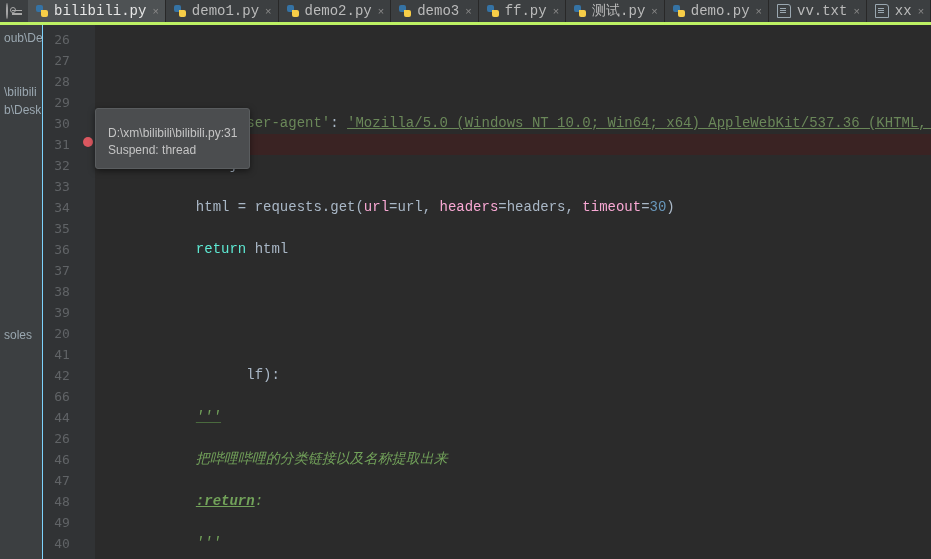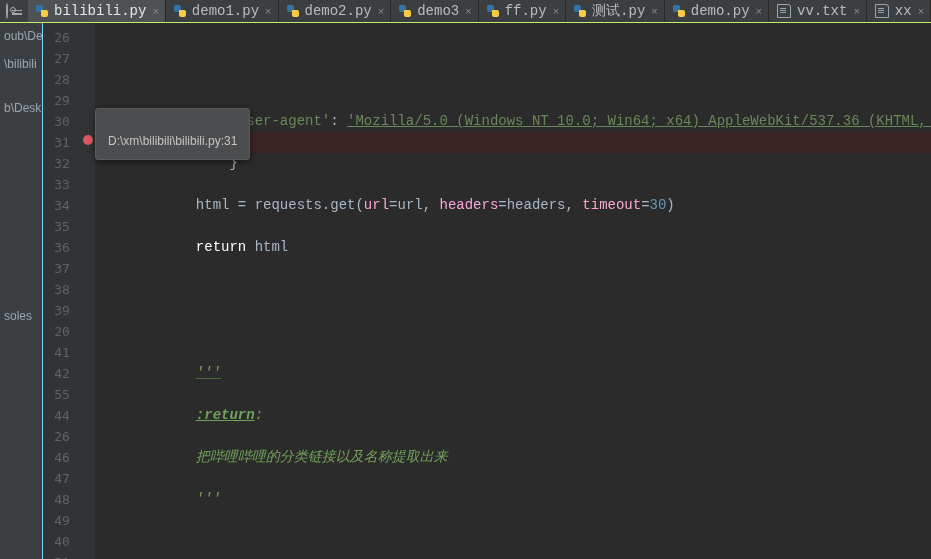--- a/index.html
+++ b/index.html
@@ -1,16 +1,16 @@
 <!DOCTYPE html>
 <html><head>
 <meta charset="utf-8">
 <style>
   html,body{margin:0;padding:0;width:931px;height:559px;overflow:hidden;background:#2b2b2b;font-family:"Consolas","Courier New",monospace;font-size:14px;color:#a9b7c6}
-  .topbar{display:flex;align-items:center;height:22px;background:#3c3f41;border-bottom:1px solid #bef264}
+  .topbar{display:flex;align-items:center;height:22px;background:#3c3f41;border-bottom:3px solid #bef264}
   .gear{width:14px;height:14px;margin:0 4px 0 6px;display:inline-block;border:1.4px solid #a8a8a8;border-radius:50%;position:relative}
   .gear::before{content:"";position:absolute;top:3px;left:3px;width:4px;height:4px;border:1px solid #a8a8a8;border-radius:50%}
   .mini{width:14px;height:14px;margin-right:6px;display:flex;flex-direction:column;gap:2px;justify-content:center;padding-top:2px}
   .mini span{height:1.5px;background:#a8a8a8;width:10px}
   .tab{display:flex;align-items:center;height:22px;padding:0 6px 0 8px;border-right:1px solid #282828;color:#bbbbbb;cursor:pointer;white-space:nowrap}
   .tab.active{background:#4e5254;color:#e6e6e6}
   .pyicon{width:12px;height:12px;margin-right:6px;position:relative;display:inline-block}
   .pyicon::before{content:"";position:absolute;width:7px;height:7px;background:#3573a5;top:0;left:0;border-radius:2px 2px 0 2px}
   .pyicon::after{content:"";position:absolute;width:7px;height:7px;background:#f7cd47;bottom:0;right:0;border-radius:0 2px 2px 2px}
   .txticon{width:12px;height:12px;margin-right:6px;display:inline-block;border:1px solid #9aa7b0;border-top-right-radius:3px;position:relative}
@@ -19,28 +19,28 @@
   .body{display:flex;height:537px}
   .leftpad{width:42px;background:#3c3f41;border-right:1px solid #7dd3fc;position:relative}
   .sidelbl{position:absolute;left:4px;color:#9aa7b0;font-size:12px;font-family:"Segoe UI",Arial}
   .gutter{width:38px;background:#313335;text-align:center;font-family:"Consolas",monospace;font-size:13px;color:#606366;padding-top:4px;line-height:21px}
   .bpcol{width:14px;background:#313335;position:relative;padding-top:4px}
   .bp{position:absolute;left:2px;top:112px;width:10px;height:10px;border-radius:50%;background:#db5860}
   .code{flex:1;padding-top:4px;line-height:21px;white-space:pre;font-family:"Consolas","Courier New",monospace;font-size:14px;position:relative;overflow:hidden}
   .line-hl{position:absolute;left:0;right:0;top:109px;height:21px;background:#3a2323}
   .code-inner{position:relative}
   .str{color:#6a8759}
-  .kw{color:#ffffff}
+  .kw{color:#5eead4}
   .num{color:#6897bb}
   .param{color:#f9a8d4}
   .doc{color:#72a25a;font-style:italic}
   .docu{color:#72a25a;font-style:italic;text-decoration:underline #4a6a3e}
   .doctag{color:#72a25a;font-style:italic;text-decoration:underline;font-weight:bold}
   .link{text-decoration:underline}
-  .tooltip{position:absolute;left:95px;top:108px;background:#4b4d4f;border:1px solid #5a5d5f;padding:24px 12px 9px 12px;border-radius:3px;box-shadow:0 2px 6px rgba(0,0,0,.5);color:#c5c5c5;font-family:"Segoe UI",Arial;font-size:12px;line-height:17px}
+  .tooltip{position:absolute;left:95px;top:108px;background:#4b4d4f;border:1px solid #5a5d5f;padding:16px 12px 9px 12px;border-radius:3px;box-shadow:0 2px 6px rgba(0,0,0,.5);color:#c5c5c5;font-family:"Segoe UI",Arial;font-size:12px;line-height:17px}
 </style>
 </head>
 <body>
 
 <div class="topbar">
   <span class="gear"></span>
   <span class="mini">
       <span></span>
       <span></span>
     </span>
@@ -87,44 +87,44 @@
   <div class="tab">
       <span class="txticon"></span>
       <span>xx</span>
       <span class="close-x">×</span>
     </div>
 </div>
 
 <div class="body">
   <div class="leftpad">
     <div class="sidelbl" style="top:6px">oub\De</div>
-    <div class="sidelbl" style="top:34px">\bilibili</div>
+    <div class="sidelbl" style="top:60px">\bilibili</div>
     <div class="sidelbl" style="top:78px">b\Desk</div>
-    <div class="sidelbl" style="top:286px">soles</div>
+    <div class="sidelbl" style="top:303px">soles</div>
   </div>
   <div class="gutter">
     <div>26</div>
     <div>27</div>
     <div>28</div>
     <div>29</div>
     <div></div>
     <div>30</div>
     <div>31</div>
     <div>32</div>
     <div>33</div>
     <div>34</div>
     <div>35</div>
     <div>36</div>
     <div>37</div>
     <div>38</div>
     <div>39</div>
     <div>20</div>
     <div>41</div>
     <div>42</div>
-    <div>55</div>
+    <div>66</div>
     <div>44</div>
     <div>26</div>
     <div>46</div>
     <div>47</div>
     <div>48</div>
     <div>49</div>
     <div>40</div>
     <div>51</div>
   </div>
   <div class="bpcol">
@@ -132,23 +132,24 @@
   </div>
   <div class="code">
     <div class="line-hl"></div>
     <div class="code-inner">
 <div>                <span class="str">'User-agent'</span><span>: </span><span class="str link">'Mozilla/5.0 (Windows NT 10.0; Win64; x64) AppleWebKit/537.36 (KHTML, like Ge</span></div>
 <div>                <span>}</span></div>
 <div>            <span>html = requests.get(</span><span class="param">url</span><span>=url, </span><span class="param">headers</span><span>=headers, </span><span class="param">timeout</span><span>=</span><span class="num">30</span><span>)</span></div>
 <div>            <span class="kw">return </span><span>html</span></div>
 <div> </div>
 <div> </div>
+<div>                  <span>lf</span><span>):</span></div>
 <div>            <span class="docu">'''</span></div>
+<div>            <span class="doc">把哔哩哔哩的分类链接以及名称提取出来</span></div>
 <div>            <span class="doctag">:return</span><span class="doc">:</span></div>
-<div>            <span class="doc">把哔哩哔哩的分类链接以及名称提取出来</span></div>
 <div>            <span class="doc">'''</span></div>
 
 
 
 
 
 
 
 
 
@@ -158,13 +159,14 @@
 
 
 
 
     </div>
   </div>
 </div>
 
 <div class="tooltip">
   <div>D:\xm\bilibili\bilibili.py:31</div>
+  <div>Suspend: thread</div>
 </div>
 
 </body></html>

